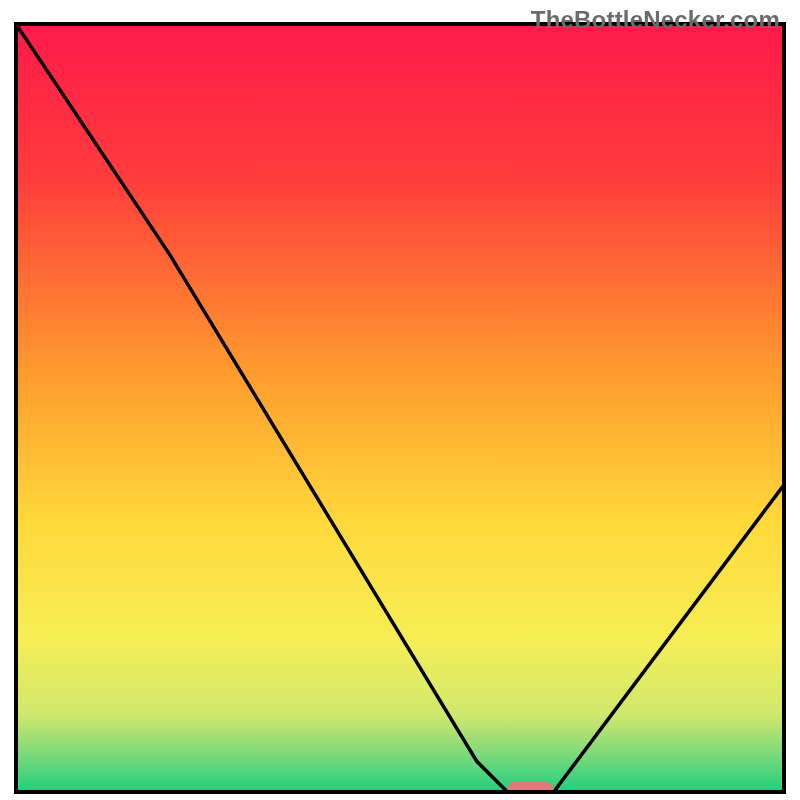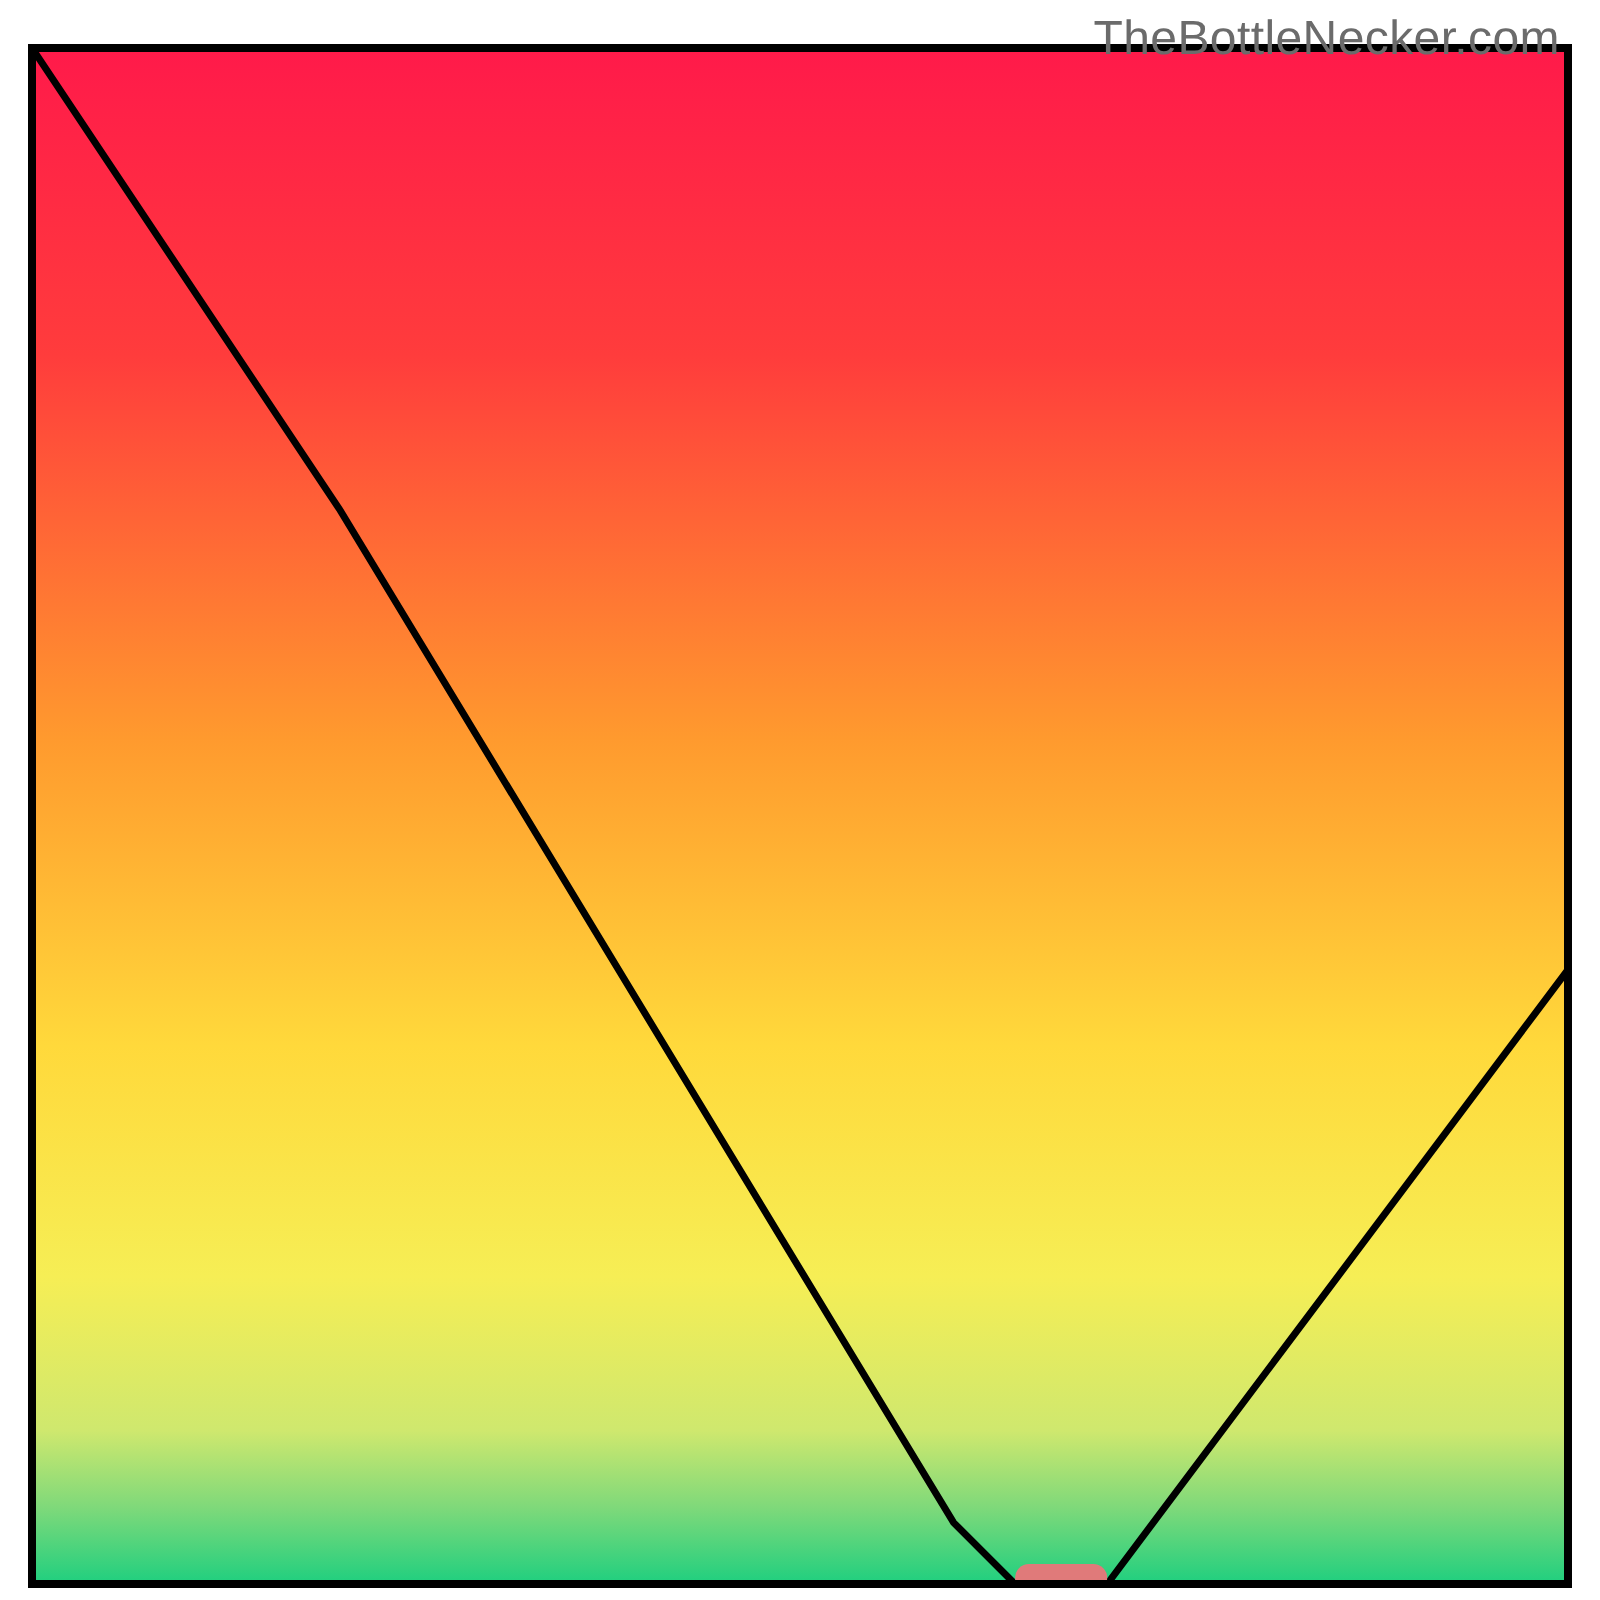--- a/index.html
+++ b/index.html
@@ -14,21 +14,21 @@
     position: relative;
     width: 800px;
     height: 800px;
   }
   .watermark {
     position: absolute;
     top: 6px;
     right: 20px;
     color: #6b6b6b;
     font-size: 24px;
-    font-weight: 400;
+    font-weight: 700;
     letter-spacing: 0.2px;
     z-index: 10;
   }
   svg {
     display: block;
   }
 </style>
 </head>
 <body>
 

